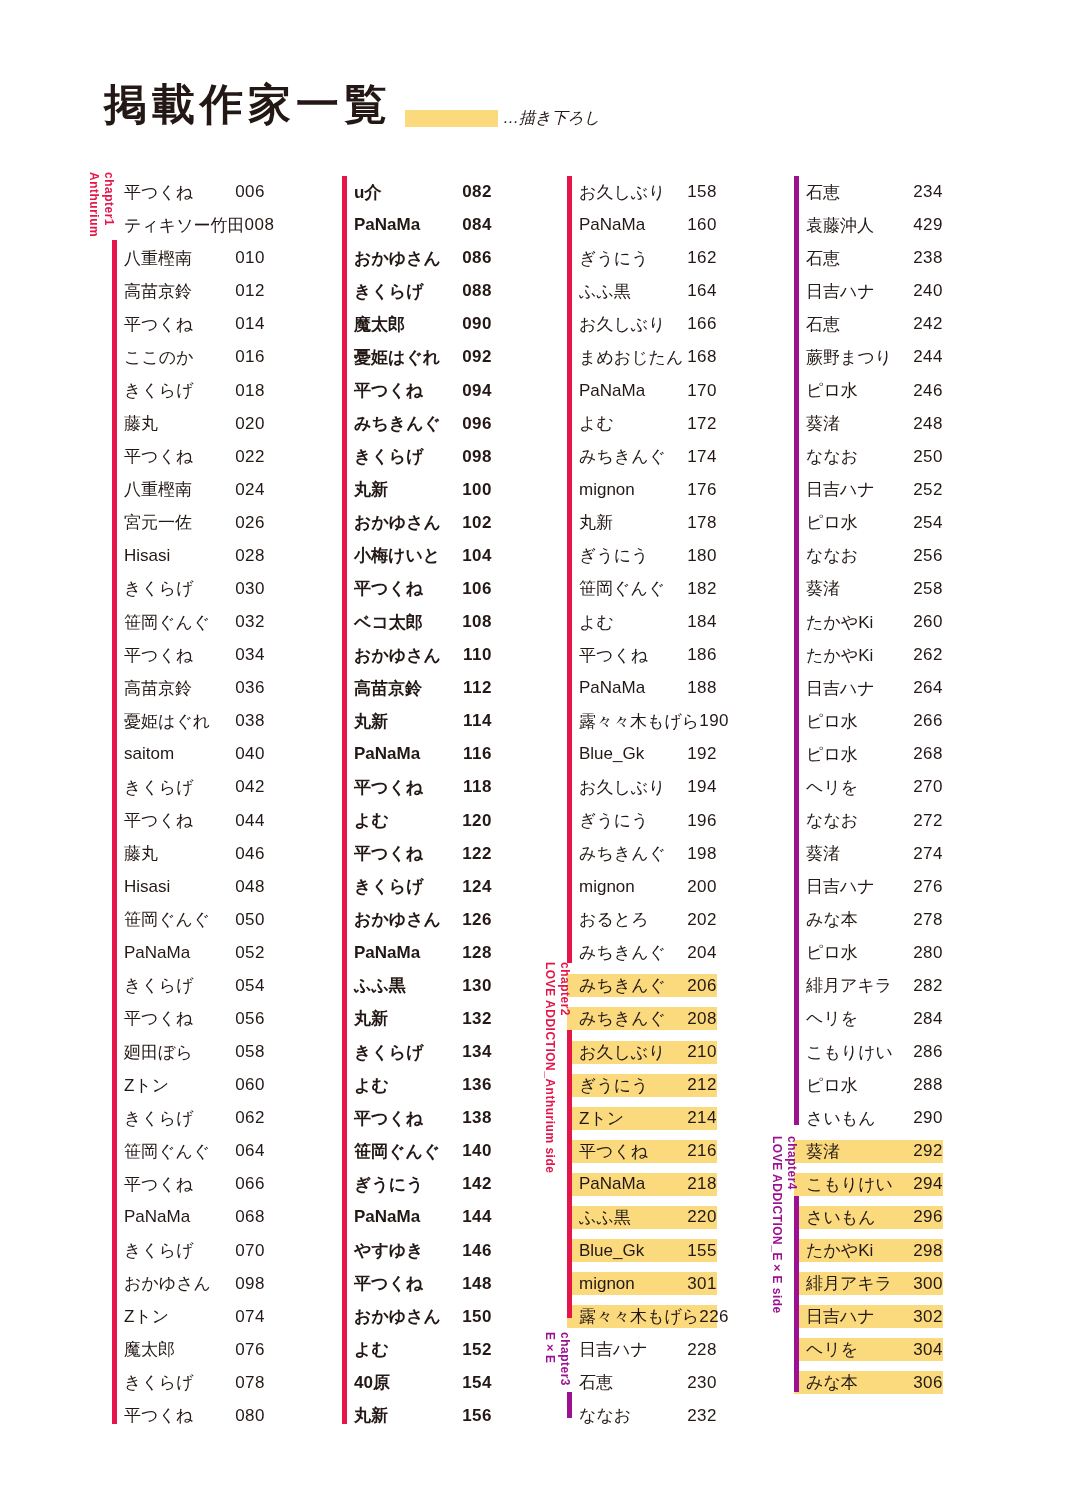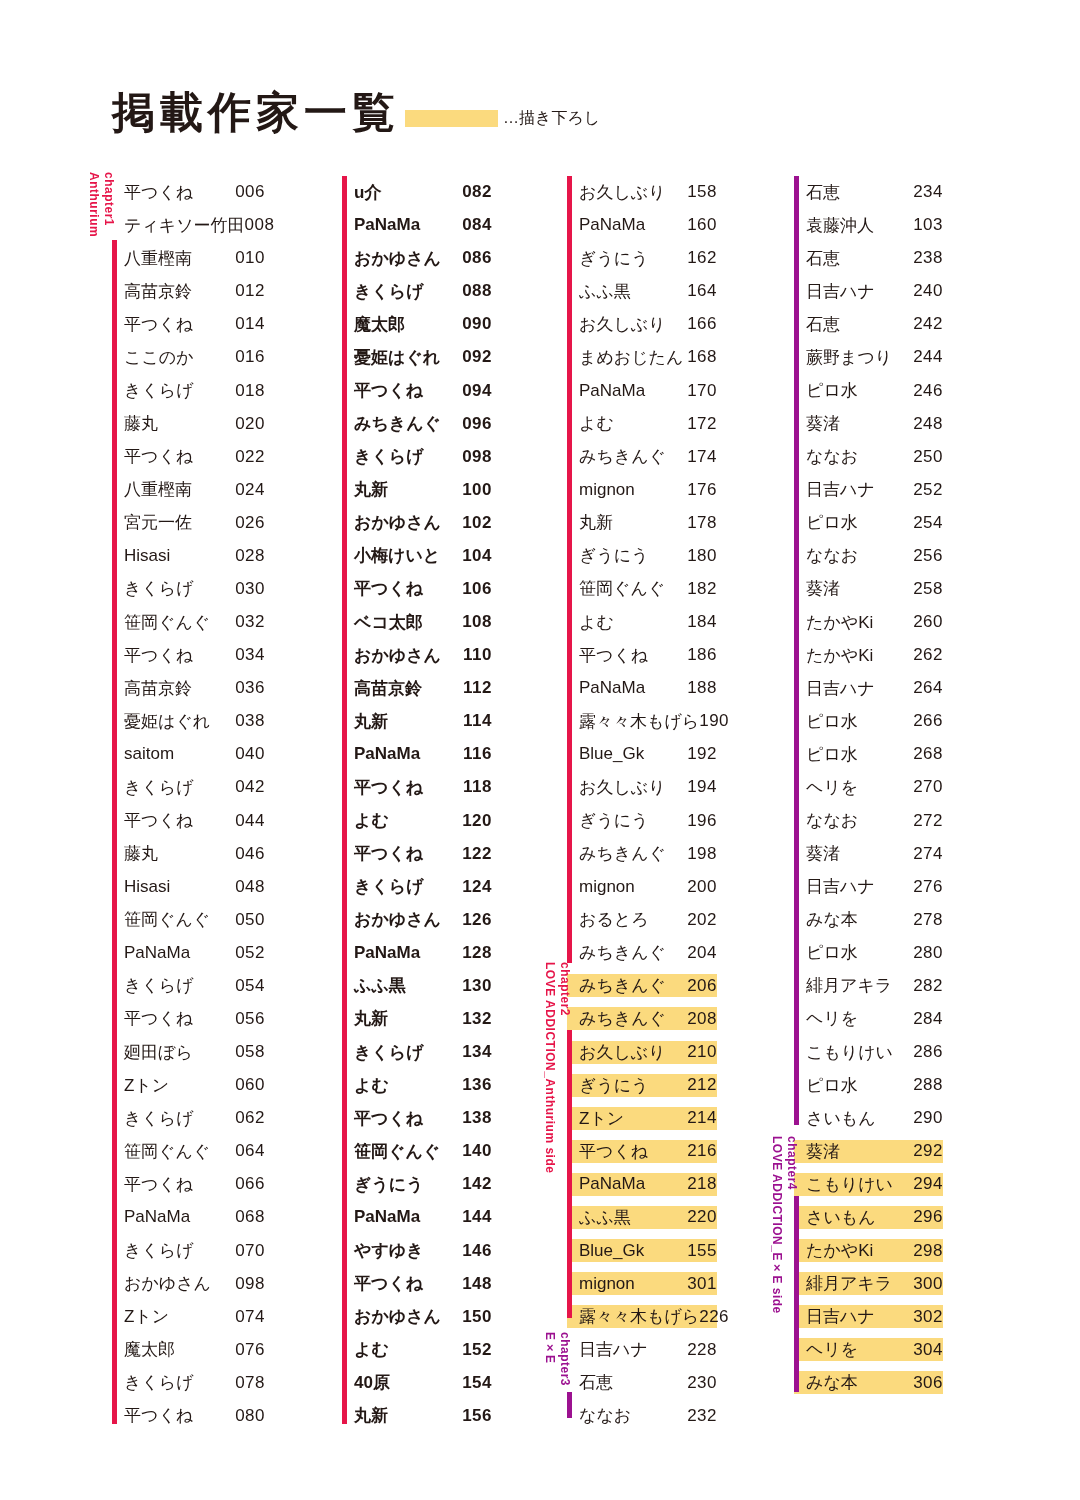--- a/index.html
+++ b/index.html
@@ -1,25 +1,25 @@
 <!DOCTYPE html>
 <html style="--c12: #e61549; --c34: #9c1190; --hl: #fbda7e; --ink: #231815;"><head>
 <meta charset="utf-8">
 <style>
   html,body{margin:0;padding:0;background:#fff;}
   .page{position:relative;width:1080px;height:1500px;background:#ffffff;overflow:hidden;
         font-family:"Liberation Sans","DejaVu Sans",sans-serif;color:var(--ink);}
   :root{--c12:#e61549;--c34:#9c1190;--hl:#fbda7e;--ink:#231815;}
 
   
-  .title{position:absolute;left:100px;top:72px;margin:12px;font-size:43px;font-weight:900;
+  .title{position:absolute;left:100px;top:72px;margin:4px;font-size:43px;font-weight:900;
          letter-spacing:5px;color:var(--ink);text-align:center;}
   .legend{position:absolute;left:405px;top:106px;height:24px;}
   .legend .swatch{position:absolute;left:0;top:4px;width:93px;height:17px;background:var(--hl);}
-  .legend .lg-label{position:absolute;left:98px;top:2px;font-size:16px;color:var(--ink);white-space:nowrap;}
+  .legend .lg-label{position:absolute;left:98px;top:2px;font-size:16px;color:var(--ink);white-space:nowrap;font-style:italic;}
 
   
   .col{position:absolute;top:175.5px;}
   .col0{left:112px;width:153px;}
   .col1{left:342px;width:150px;font-weight:bold;}
   .col2{left:567px;width:150px;text-align:center;}
   .col3{left:794px;width:149px;}
   .row{height:33.08px;display:flex;align-items:center;}
   .band{width:100%;height:23px;display:flex;justify-content:space-between;align-items:center;
         padding-left:12px;box-sizing:border-box;}
@@ -756,21 +756,21 @@
       <div class="col col3">
         <div class="row">
           <span class="band">
             <span class="nm">石恵</span>
             <span class="pg">234</span>
           </span>
         </div>
         <div class="row">
           <span class="band">
             <span class="nm">袁藤沖人</span>
-            <span class="pg">103</span>
+            <span class="pg">429</span>
           </span>
         </div>
         <div class="row">
           <span class="band">
             <span class="nm">石恵</span>
             <span class="pg">238</span>
           </span>
         </div>
         <div class="row">
           <span class="band">

